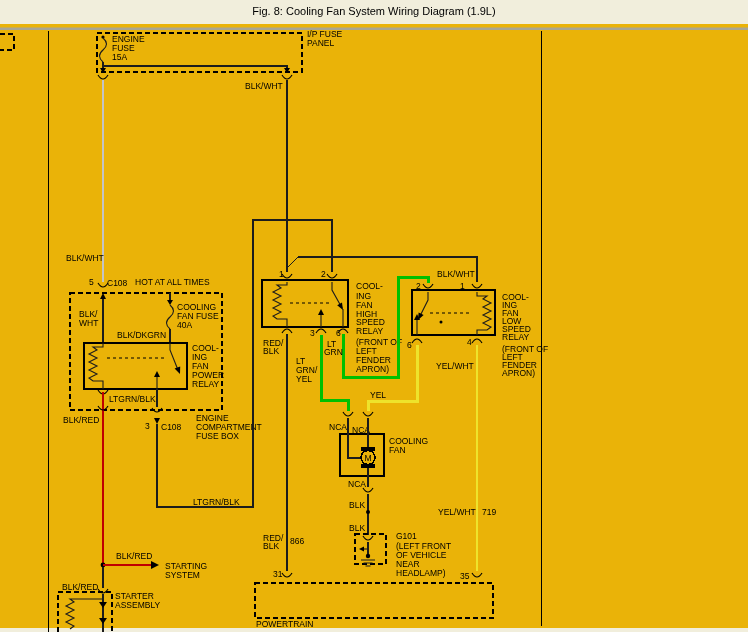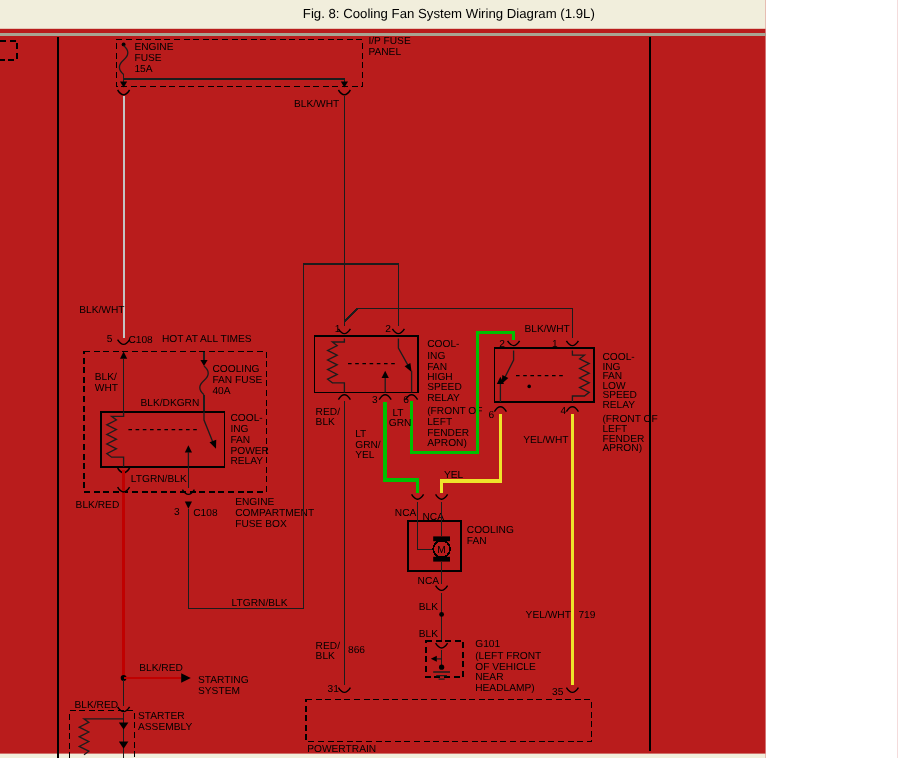--- a/index.html
+++ b/index.html
@@ -1,16 +1,16 @@
 <!DOCTYPE html>
 <html style="--titlebar_bg: #f1eedc; --divider: #a8a593; --wire: #1c1c1c; --wire_gray: #c4c4c4; --wire_red: #c00000; --wire_green: #00c000; --wire_yellow: #eee32b;"><head>
 <meta charset="utf-8">
 <style>
   html,body{margin:0;padding:0;background:#ffffff;}
-  .stage{position:relative;width:638px;height:632px;background:#b91c1c;overflow:hidden;}
+  .stage{position:relative;width:748px;height:632px;background:#eab308;overflow:hidden;}
   svg{display:block;}
   text{font-family:"Liberation Sans","DejaVu Sans",sans-serif;font-size:8.5px;fill:#000;}
   .title-text{font-size:11px;fill:#000;}
   .wire{stroke:var(--wire);stroke-width:1.2;fill:none;shape-rendering:crispEdges;}
   .wire-sm{stroke:var(--wire);stroke-width:1.1;fill:none;}
   .wire-gray{stroke:var(--wire_gray);stroke-width:1.7;fill:none;shape-rendering:crispEdges;}
   .wire-red{stroke:var(--wire_red);stroke-width:2.4;fill:none;shape-rendering:crispEdges;}
   .wire-green{stroke:var(--wire_green);stroke-width:3;fill:none;shape-rendering:crispEdges;}
   .wire-yellow{stroke:var(--wire_yellow);stroke-width:3;fill:none;shape-rendering:crispEdges;}
   .wire-yelwht{stroke:var(--wire_yellow);stroke-width:2;fill:none;shape-rendering:crispEdges;}

